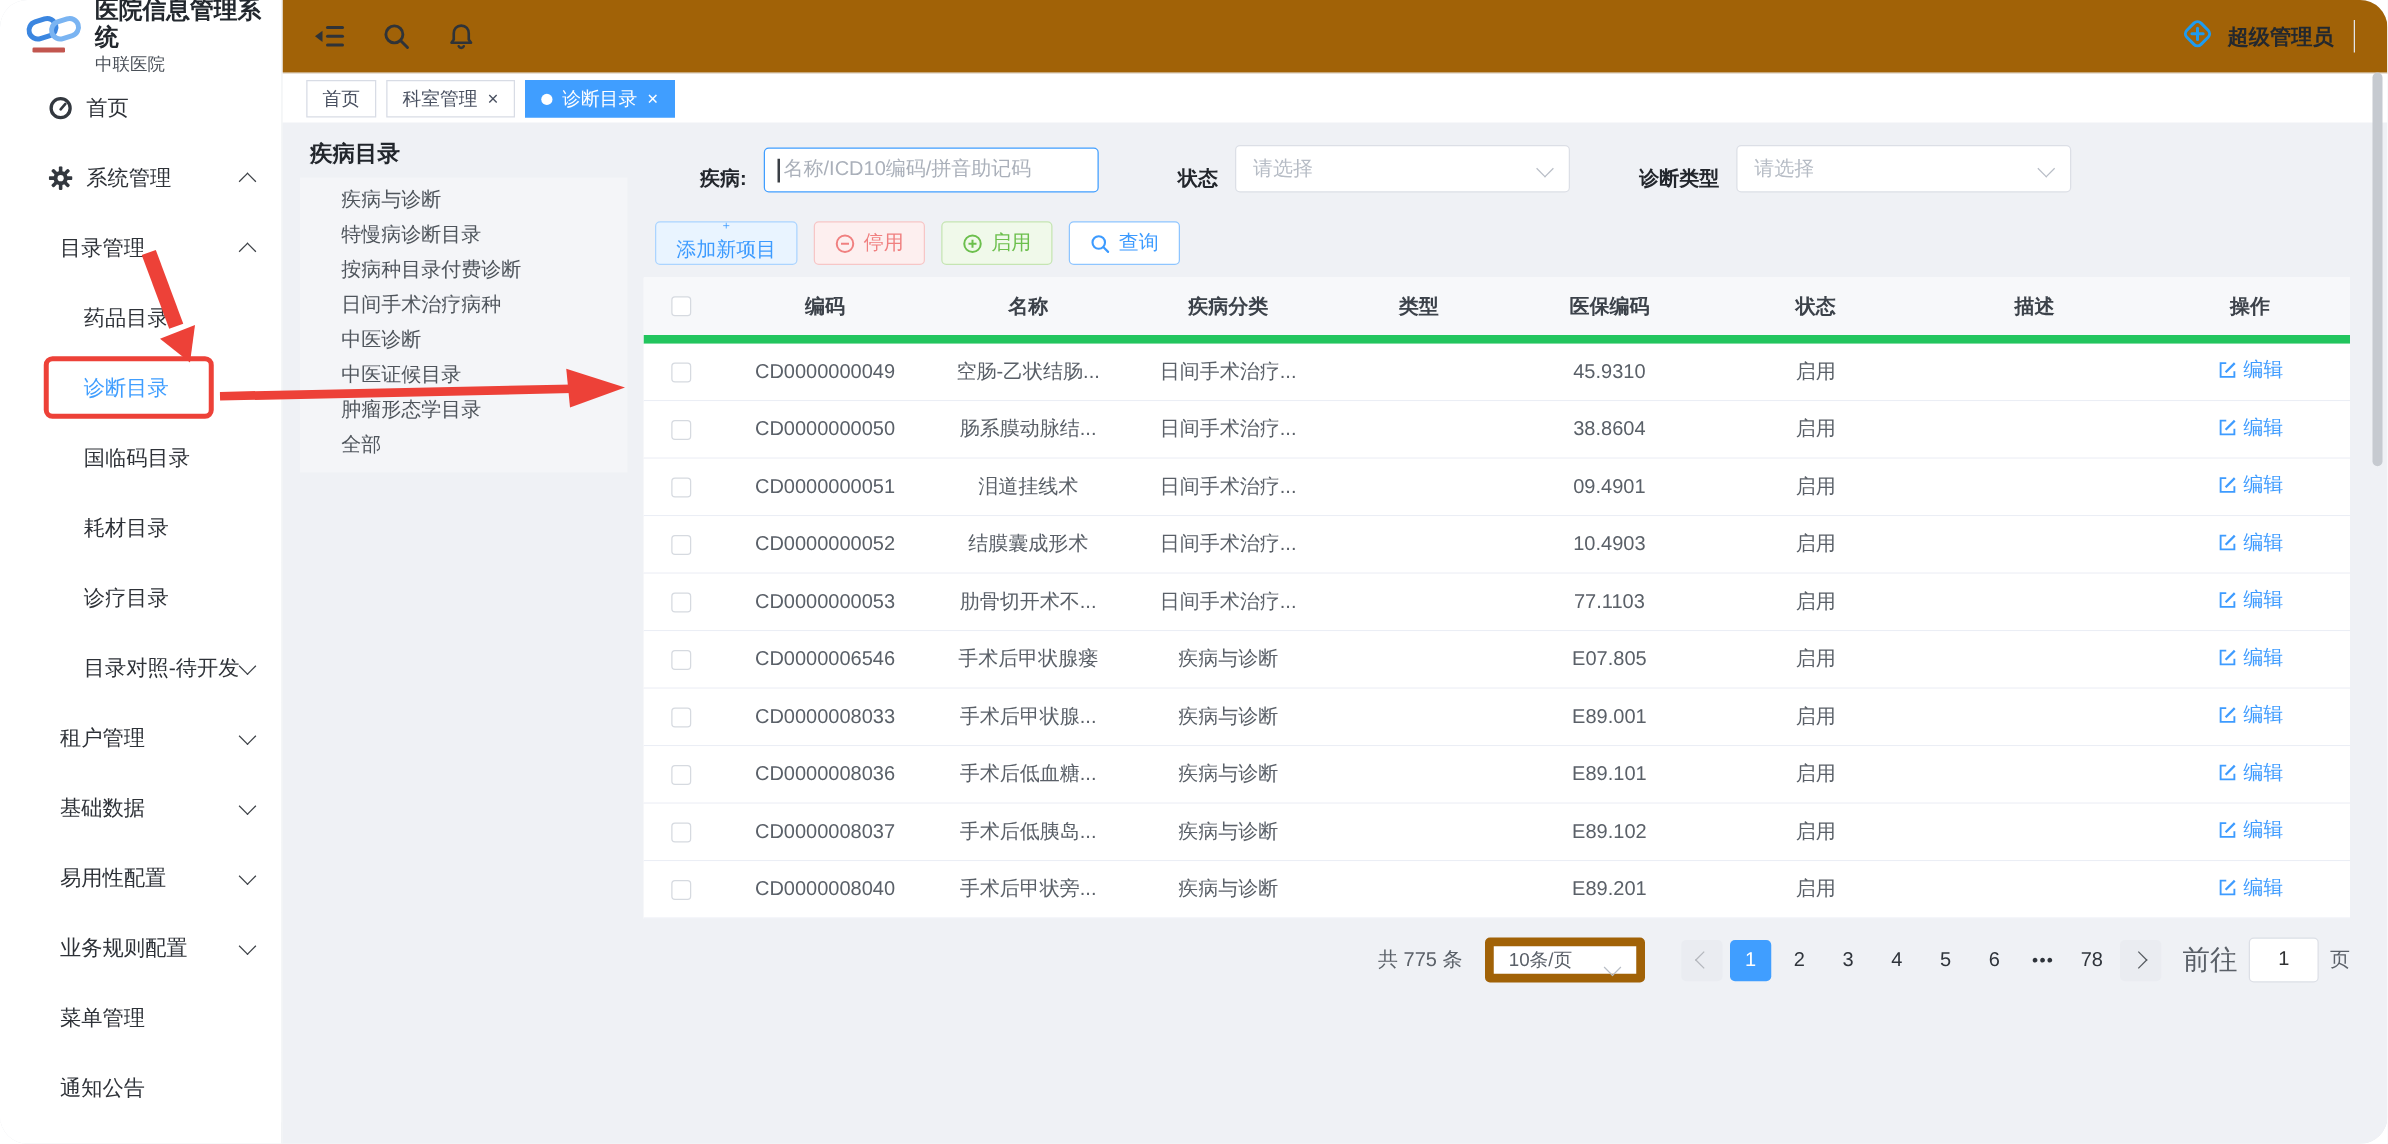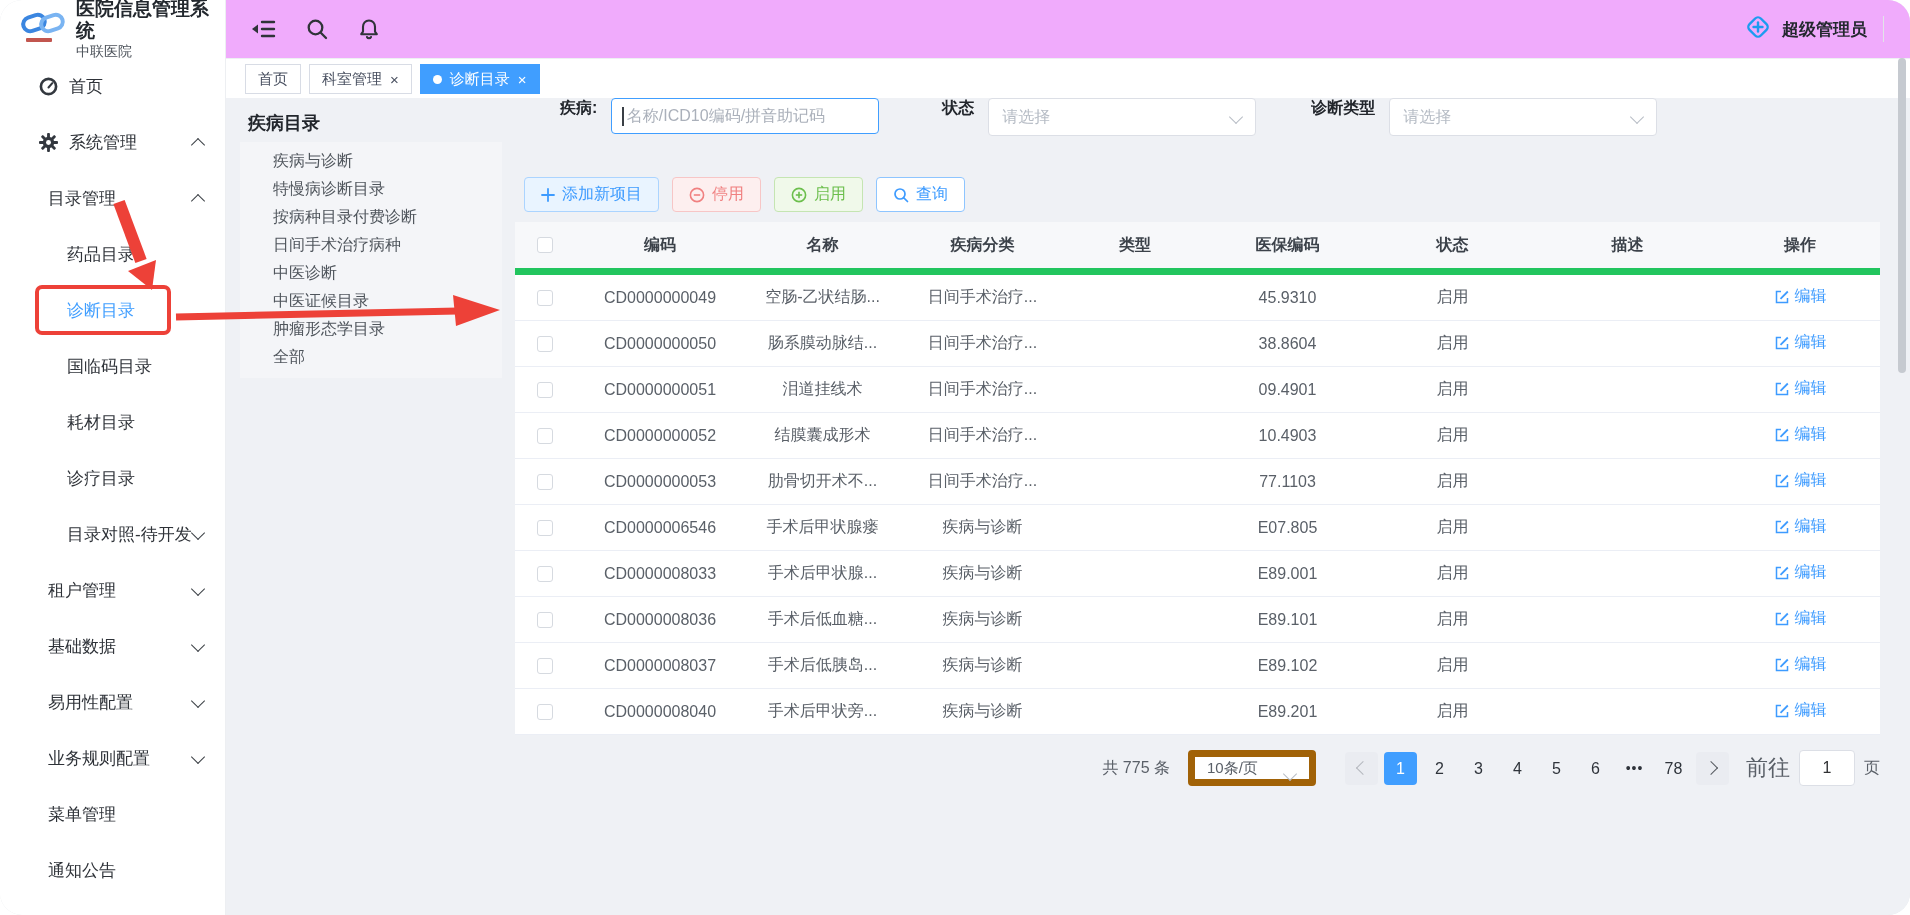--- a/index.html
+++ b/index.html
@@ -17,55 +17,55 @@
   .lvl1{padding-left:38px;}
   .lvl2{padding-left:48px;}
   .lvl3{padding-left:67px;}
   .nav-item.active{color:#409eff;}
   .chev{width:9px;height:9px;border-left:1.7px solid #3c4046;border-bottom:1.7px solid #3c4046;position:absolute;right:22px;}
   .chev.up{transform:rotate(135deg);top:26px;}
   .chev.down{transform:rotate(-45deg);top:22px;}
 
   
   .main{position:absolute;left:225px;right:0;top:0;bottom:0;}
-  .topbar{height:58px;border-bottom:1px solid #eef0f3;display:flex;align-items:center;padding:0 26px;background:#f0abfc;}
+  .topbar{height:58px;border-bottom:1px solid #eef0f3;display:flex;align-items:center;padding:0 26px;background:#a16207;}
   .topbar-left{display:flex;align-items:center;gap:30px;}
   .tb-ic{cursor:pointer;display:flex;align-items:center;}
   .topbar-right{margin-left:auto;display:flex;align-items:center;}
   .user-name{font-size:17px;font-weight:bold;color:#23282e;margin-left:8px;}
   .user-div{width:1px;height:26px;background:#e2e4e8;margin-left:16px;}
 
   .tabbar{height:40px;background:#fff;display:flex;align-items:center;gap:8px;padding-left:20px;}
   .tab{height:30px;padding:0 12px;border:1px solid #d8dce5;display:flex;align-items:center;gap:8px;font-size:15px;color:#495060;background:#fff;cursor:pointer;box-sizing:border-box;}
   .tab.active{background:#409eff;border-color:#409eff;color:#fff;}
   .tab .dot{width:9px;height:9px;border-radius:50%;background:#fff;}
   .tab .x{font-size:15px;line-height:1;cursor:pointer;}
 
   
   .content{position:absolute;top:98px;left:0;right:0;bottom:0;background:#eff1f5;}
   .submenu-title{position:absolute;left:23px;top:13px;font-size:18px;font-weight:bold;color:#22262c;}
   .submenu-list{position:absolute;left:15px;top:44px;width:262px;background:#f4f5f8;padding:5px 0 7px;}
   .submenu-item{height:28px;line-height:28px;padding-left:33px;font-size:16px;color:#4f555c;cursor:pointer;}
 
-  .filters{position:absolute;left:335px;top:0;height:38px;display:flex;align-items:flex-start;}
+  .filters{position:absolute;left:335px;top:18px;height:38px;display:flex;align-items:flex-end;}
   .f-label{font-size:16px;font-weight:bold;color:#22262c;white-space:nowrap;}
   .inp-wrap{margin-left:14px;width:268px;height:36px;background:#fff;border:1.5px solid #409eff;border-radius:4px;display:flex;align-items:center;box-sizing:border-box;}
   .caret{width:1.5px;height:19px;background:#3a3f45;margin-left:10px;}
   .inp-wrap input{border:none;outline:none;flex:1;font-size:16px;padding-left:3px;background:transparent;color:#7f1d1d;font-family:inherit;}
   .inp-wrap input::placeholder{color:#aab0ba;}
   .sel{position:relative;height:38px;width:268px;background:#fff;border:1px solid #dcdfe6;border-radius:4px;display:flex;align-items:center;padding-left:13px;box-sizing:border-box;cursor:pointer;}
   .sel .ph{font-size:16px;color:#b6bcc5;}
   .sel-chev{width:9px;height:9px;border-left:1.6px solid #b8bdc6;border-bottom:1.6px solid #b8bdc6;transform:rotate(-45deg);position:absolute;right:14px;top:13px;}
   .ml-status{margin-left:63px;}
   .ml-lab{margin-left:14px;}
   .ml-type{margin-left:55px;}
 
   .toolbar{position:absolute;left:299px;top:79px;display:flex;gap:13px;}
   .btn{height:35px;padding:0 16px;border-radius:4px;font-size:16px;display:flex;align-items:center;gap:7px;cursor:pointer;border:1px solid;background:#fff;box-sizing:border-box;}
-  .btn-add{color:#3d9bff;background:#e9f4ff;border-color:#abd4ff;}
+  .btn-add{color:#3d9bff;background:#e9f4ff;border-color:#abd4ff;flex-direction:column;}
   .btn-disable{color:#f08080;background:#fdefef;border-color:#f7c6c6;}
   .btn-enable{color:#6cbf4d;background:#f0f9ea;border-color:#c5e5b2;}
   .btn-query{color:#3d9bff;background:#fff;border-color:#8ec5ff;}
 
   .table-card{position:absolute;left:290px;top:124px;width:1365px;background:#fff;}
   .t-header{display:flex;height:46px;align-items:center;background:#f7f8fa;font-weight:bold;font-size:16px;color:#3c424a;border-bottom:7px solid #22c55e;}
   .t-row{display:flex;height:45px;align-items:center;font-size:16px;color:#5a6068;border-bottom:1px solid #ebeef5;background:#fff;}
   .cell{text-align:center;white-space:nowrap;overflow:hidden;}
   .c-check{width:60px;display:flex;justify-content:center;}
   .c-code{width:170px;}

